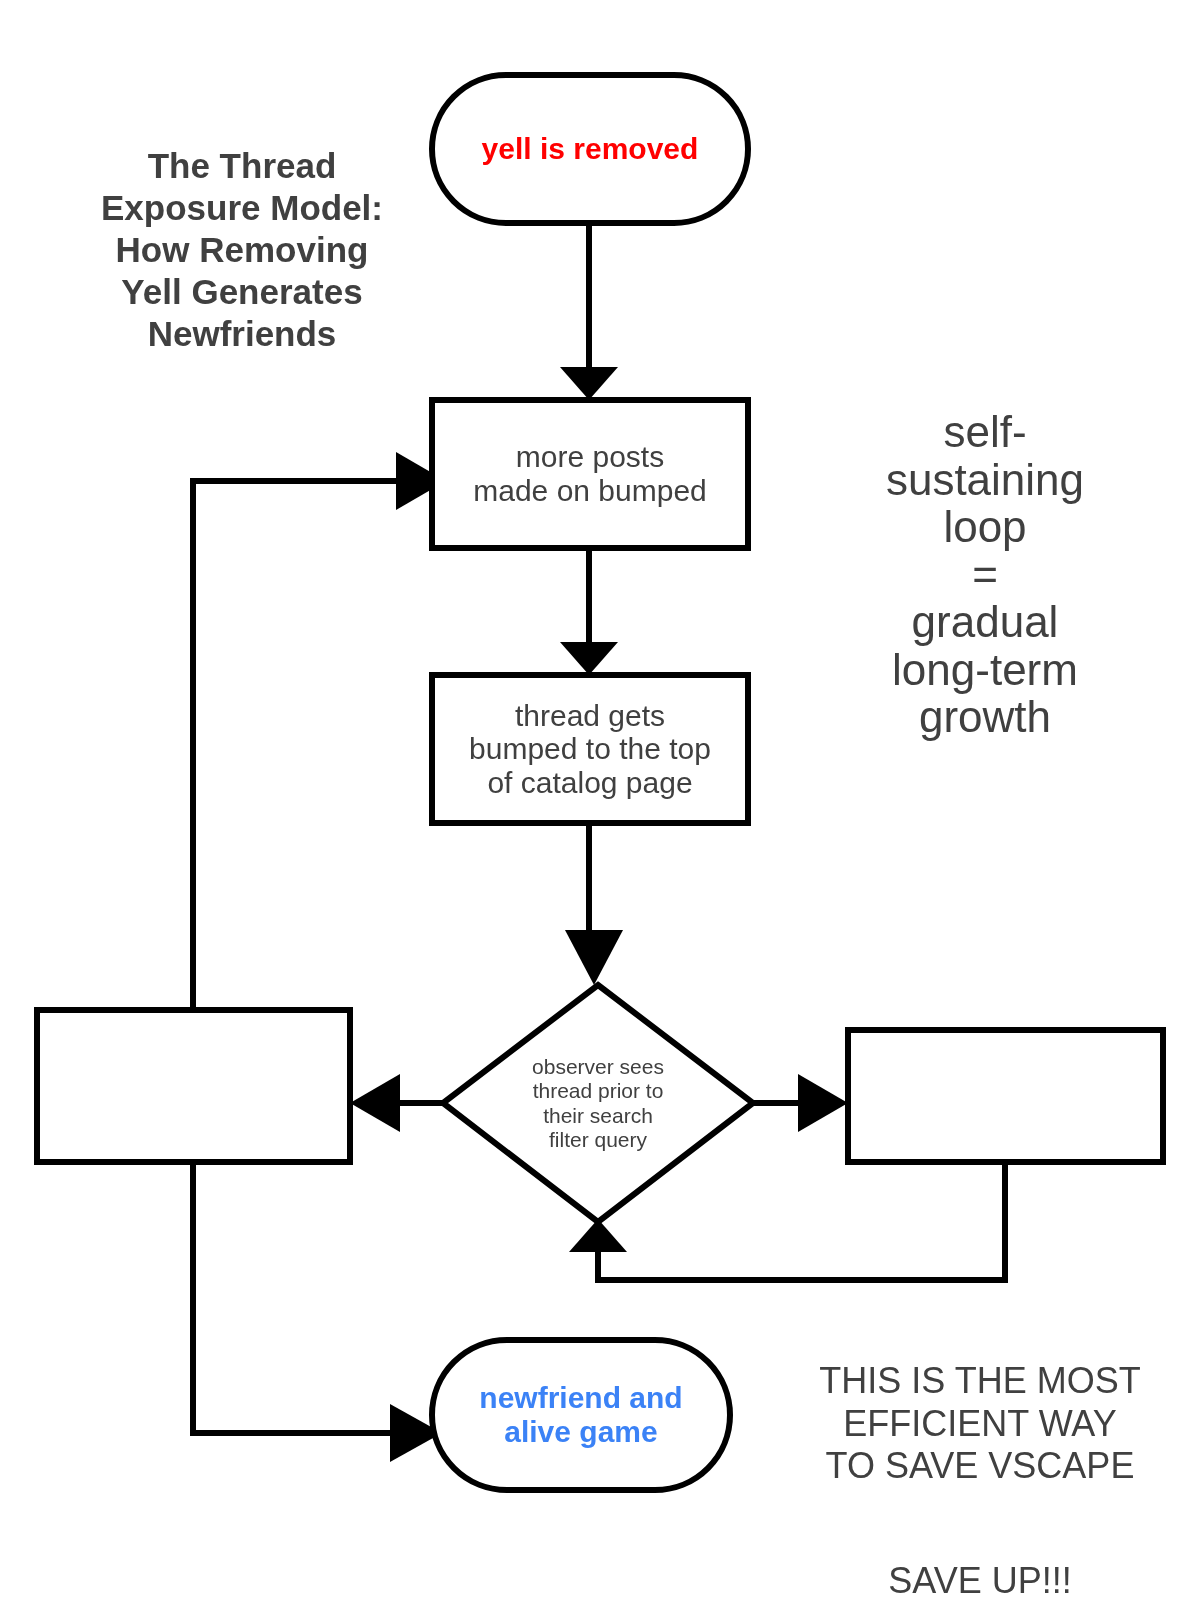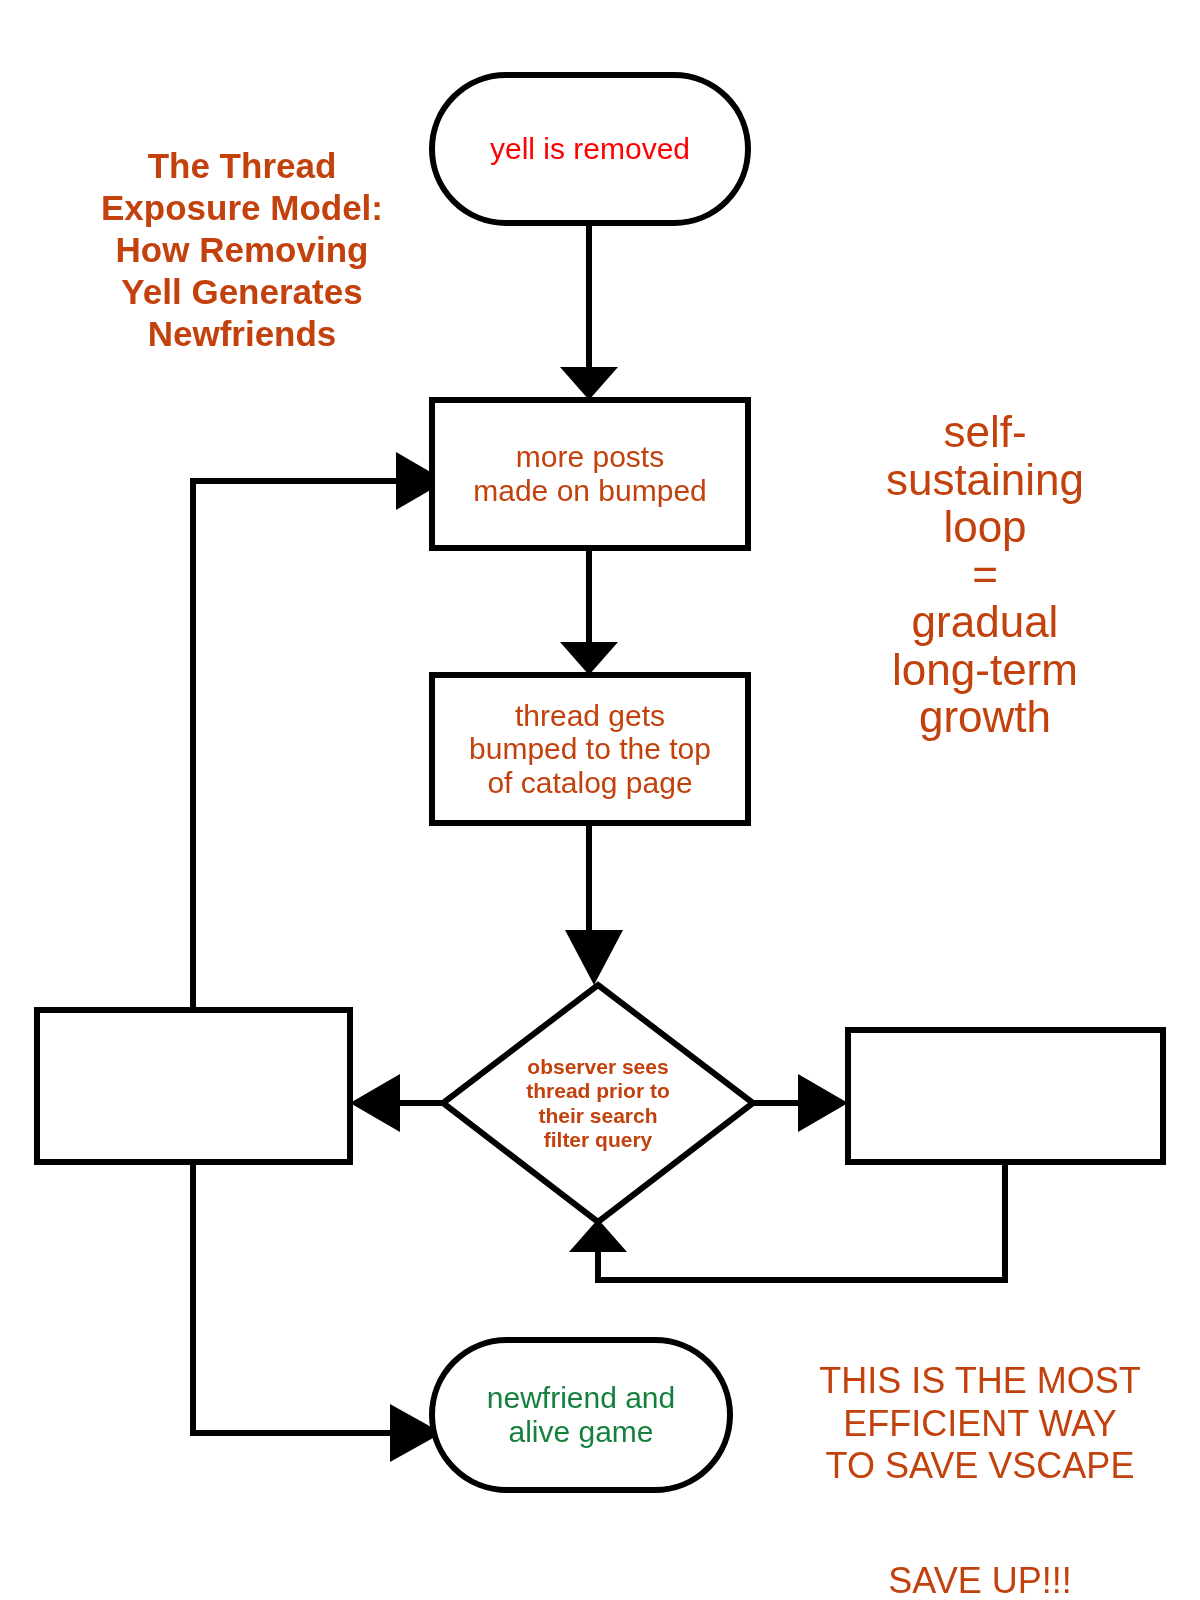--- a/index.html
+++ b/index.html
@@ -40,21 +40,21 @@
     stroke-linecap: butt;
     stroke-linejoin: miter;
   }
   .arrowhead {
     fill: #000000;
     stroke: none;
   }
   .label {
     position: absolute;
     text-align: center;
-    color: #c2410c;
+    color: #404040;
     line-height: 1.12;
     white-space: pre-line;
     pointer-events: none;
     user-select: none;
   }
   
   .title-block {
     left: 52px;
     top: 145px;
     width: 380px;
@@ -64,30 +64,30 @@
   }
   
   .node-label {
     font-size: 30px;
     font-weight: normal;
     display: flex;
     align-items: center;
     justify-content: center;
   }
   .node-label-strong {
-    font-weight: normal;
+    font-weight: bold;
   }
   .node-label-small {
     font-size: 21px;
-    font-weight: bold;
+    font-weight: normal;
     line-height: 1.16;
   }
   
   .text-red { color: #ff0000; }
-  .text-green { color: #15803d; }
+  .text-green { color: #3b82f6; }
 
   
   .loop-annotation {
     left: 770px;
     top: 408px;
     width: 430px;
     font-size: 44px;
     line-height: 1.08;
     font-weight: normal;
   }

